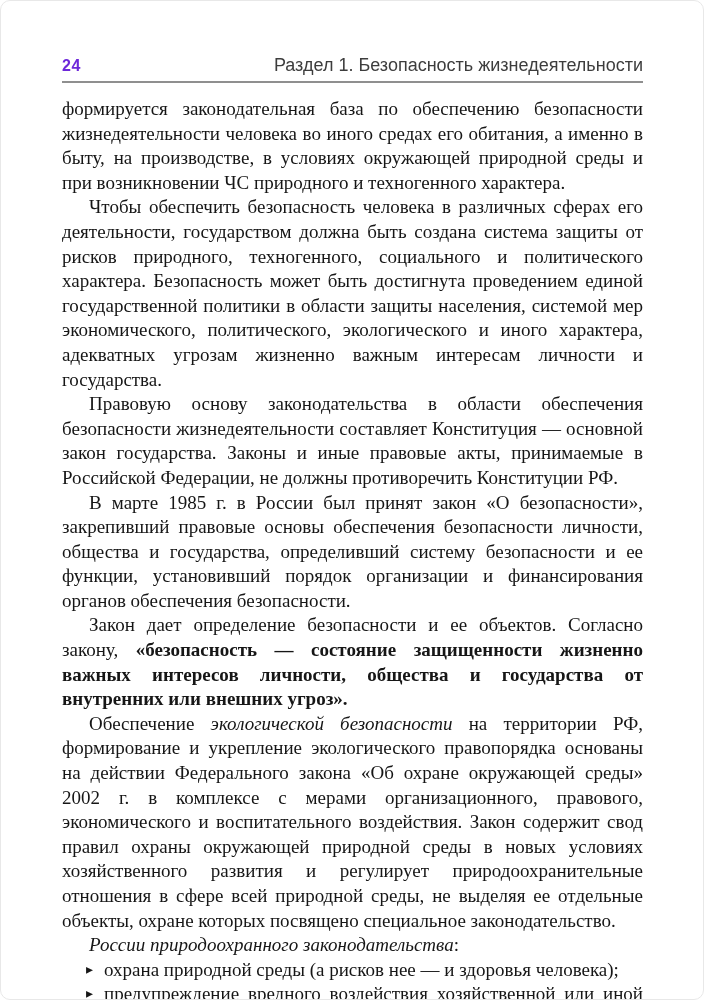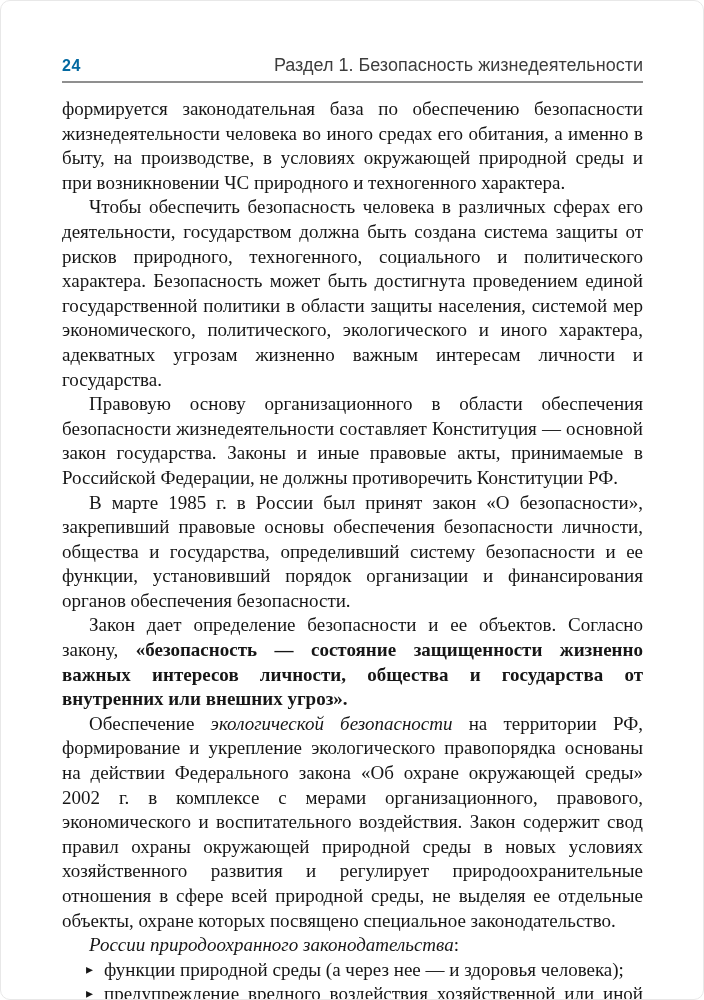--- a/index.html
+++ b/index.html
@@ -21,21 +21,21 @@
   
   .running-head {
     display: flex;
     justify-content: space-between;
     align-items: baseline;
     font-family: "Liberation Sans", sans-serif;
   }
   .pagenum {
     font-weight: bold;
     font-size: 16px;
-    color: #0369a1;
+    color: #6d28d9;
     letter-spacing: 0.5px;
   }
   .section-title {
     font-size: 18px;
     font-weight: normal;
     color: #3d3d3d;
   }
   .head-rule {
     height: 2px;
     background: #8f8f8f;
@@ -84,23 +84,23 @@
 
 <div class="page">
   <header class="running-head">
     <span class="pagenum">24</span>
     <span class="section-title">Раздел 1. Безопасность жизнедеятельности</span>
   </header>
   <div class="head-rule"></div>
   <main class="body-text">
       <p class="para"><span>формируется законодательная база по обеспечению безопасности жизнедеятельности человека во иного средах его обитания, а именно в быту, на производстве, в условиях окружающей природной среды и при возникновении ЧС природного и техногенного характера.</span></p>
       <p class="para indent"><span>Чтобы обеспечить безопасность человека в различных сферах его деятельности, государством должна быть создана система защиты от рисков природного, техногенного, социального и политического характера. Безопасность может быть достигнута проведением единой государственной политики в области защиты населения, системой мер экономического, политического, экологического и иного характера, адекватных угрозам жизненно важным интересам личности и государства.</span></p>
-      <p class="para indent"><span>Правовую основу организационного в области обеспечения безопасности жизнедеятельности составляет Конституция — основной закон государства. Законы и иные правовые акты, принимаемые в Российской Федерации, не должны противоречить Конституции РФ.</span></p>
+      <p class="para indent"><span>Правовую основу законодательства в области обеспечения безопасности жизнедеятельности составляет Конституция — основной закон государства. Законы и иные правовые акты, принимаемые в Российской Федерации, не должны противоречить Конституции РФ.</span></p>
       <p class="para indent"><span>В марте 1985 г. в России был принят закон «О безопасности», закрепивший правовые основы обеспечения безопасности личности, общества и государства, определивший систему безопасности и ее функции, установивший порядок организации и финансирования органов обеспечения безопасности.</span></p>
       <p class="para indent"><span>Закон дает определение безопасности и ее объектов. Согласно закону, </span><b>«безопасность — состояние защищенности жизненно важных интересов личности, общества и государства от внутренних или внешних угроз».</b></p>
       <p class="para indent"><span>Обеспечение </span><i>экологической безопасности</i><span> на территории РФ, формирование и укрепление экологического правопорядка основаны на действии Федерального закона «Об охране окружающей среды» 2002 г. в комплексе с мерами организационного, правового, экономического и воспитательного воздействия. Закон содержит свод правил охраны окружающей природной среды в новых условиях хозяйственного развития и регулирует природоохранительные отношения в сфере всей природной среды, не выделяя ее отдельные объекты, охране которых посвящено специальное законодательство.</span></p>
       <p class="para indent"><i>России природоохранного законодательства</i><span>:</span></p>
       <ul class="tasks">
-        <li><span class="bullet">▸</span><span>функции природной среды (а через нее — и здоровья человека);</span></li>
+        <li><span class="bullet">▸</span><span>охрана природной среды (а рисков нее — и здоровья человека);</span></li>
         <li><span class="bullet">▸</span><span>предупреждение вредного воздействия хозяйственной или иной деятельности;</span></li>
       </ul>
     </main>
 </div>
 
 </body></html>

